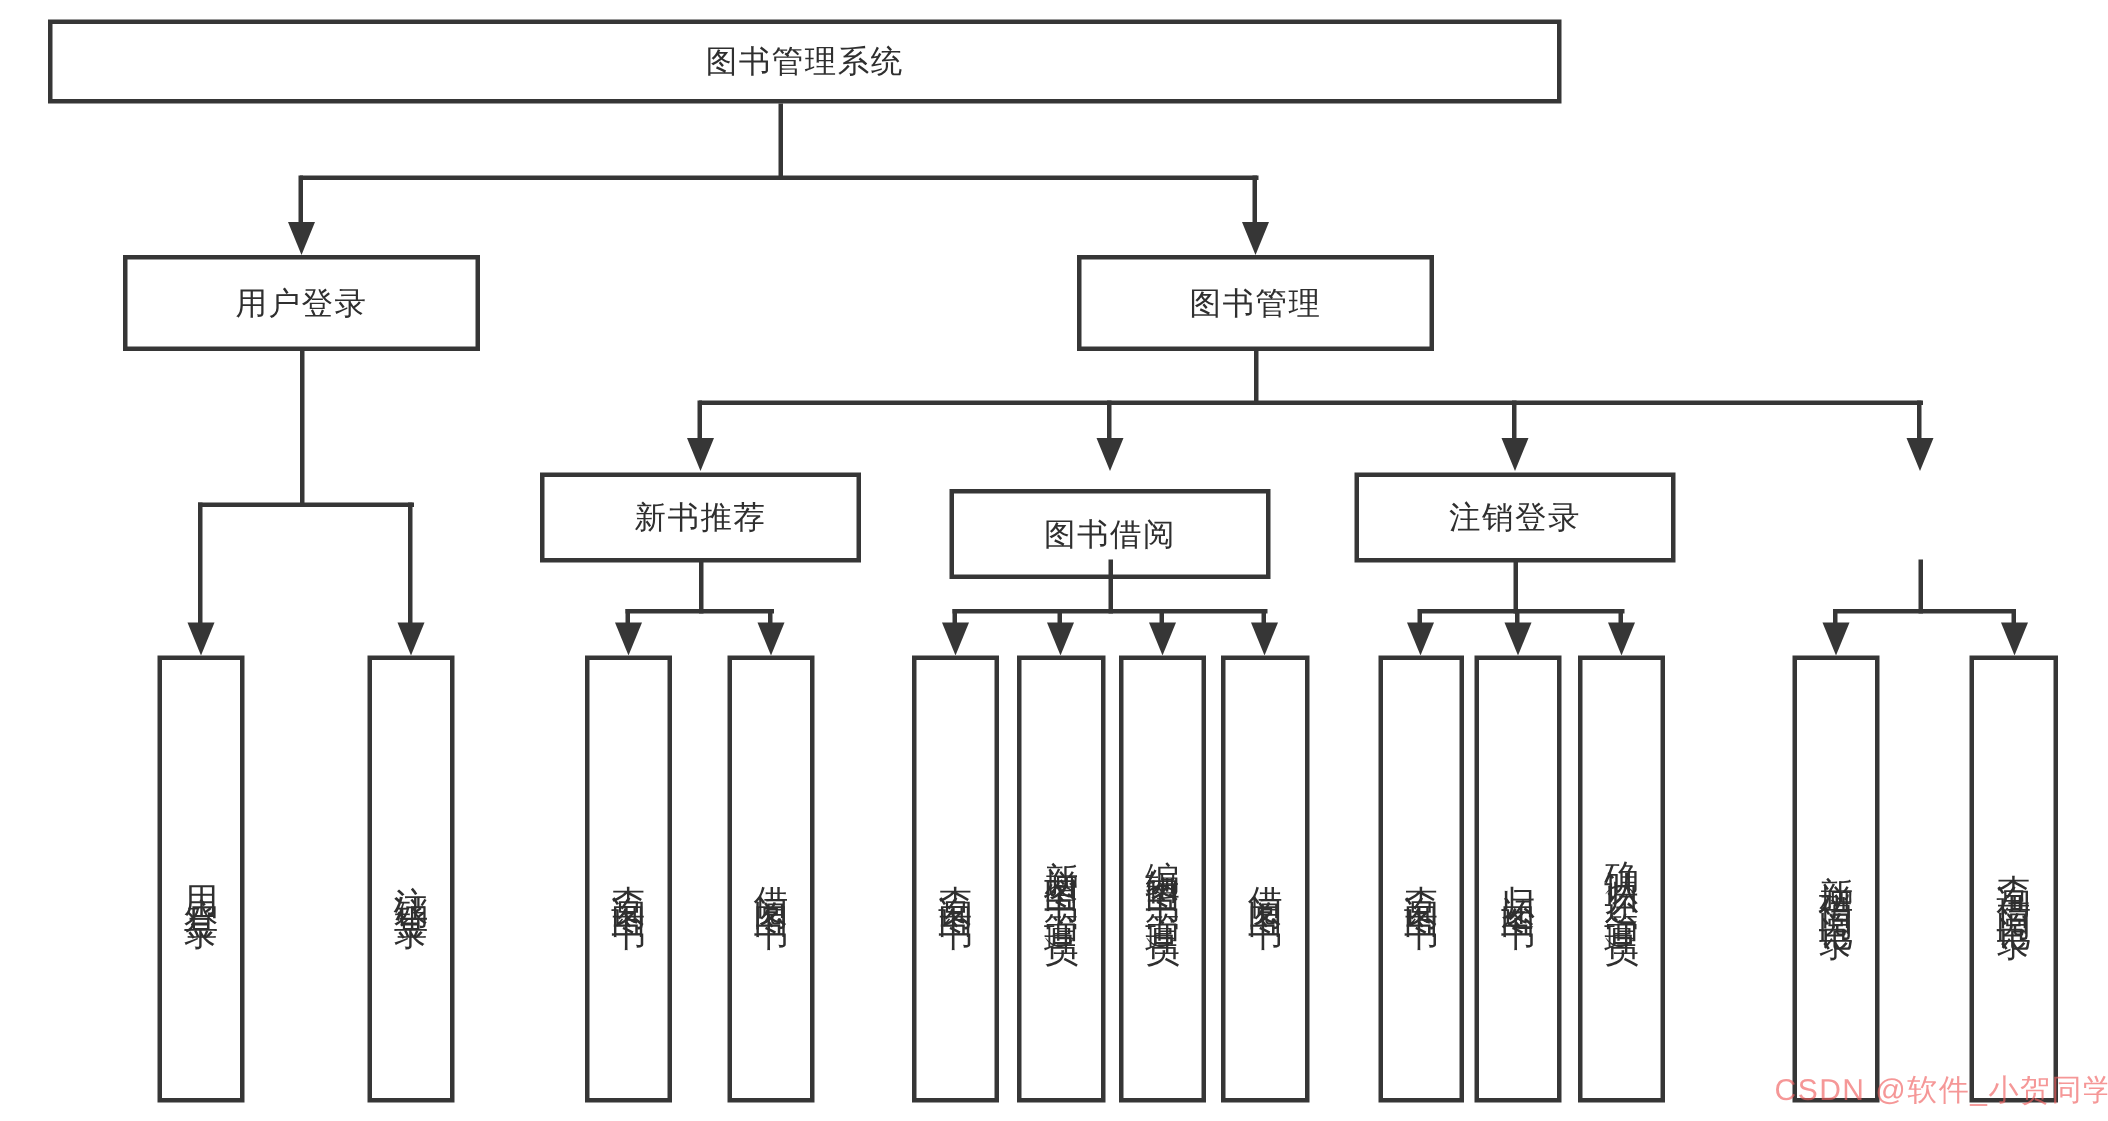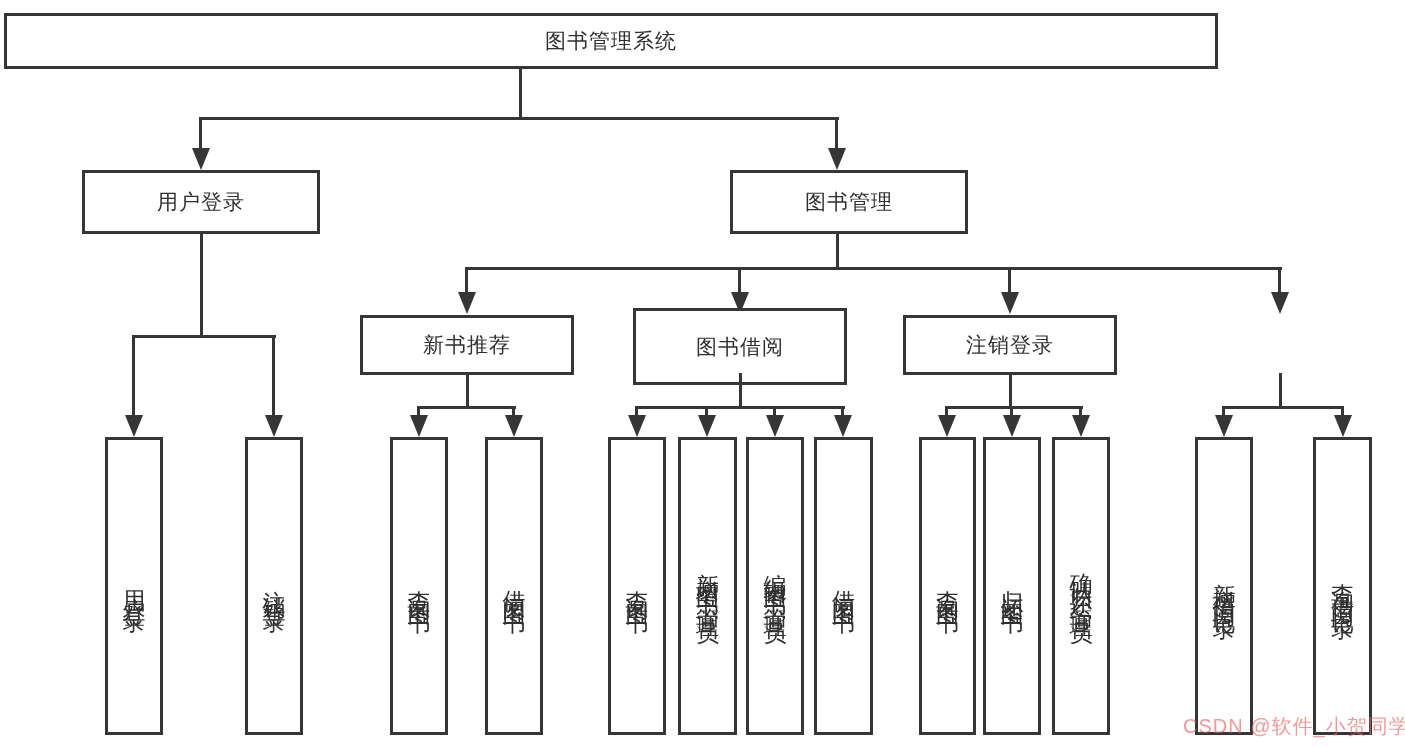--- a/index.html
+++ b/index.html
@@ -48,52 +48,52 @@
     font-size:20px; letter-spacing:1px;
     color:rgba(240,95,95,0.65);
     white-space:nowrap;
   }
 </style>
 </head>
 <body>
 
 <div class="stage">
 
-  <div class="box" style="left:4px; top:13px; width:1214px; height:56px;">
+  <div class="box" style="left:32px; top:13px; width:1009px; height:56px;">
     <span>图书管理系统</span>
   </div>
 
   <div class="vl" style="left:519px; top:69px; height:50px;"></div>
   <div class="hl" style="left:200px; top:117px; width:639px;"></div>
   <div class="arrow" style="left:192px; top:117px; height:53px;"></div>
   <div class="arrow" style="left:828px; top:117px; height:53px;"></div>
 
   <div class="box" style="left:82px; top:170px; width:238px; height:64px;">
     <span>用户登录</span>
   </div>
-  <div class="box" style="left:718px; top:170px; width:238px; height:64px;margin-left:12px;">
+  <div class="box" style="left:718px; top:170px; width:238px; height:64px;">
     <span>图书管理</span>
   </div>
 
   <div class="vl" style="left:200px; top:232px; height:106px;"></div>
   <div class="hl" style="left:132px; top:335px; width:144px;"></div>
   <div class="arrow" style="left:125px; top:335px; height:102px;"></div>
   <div class="arrow" style="left:265px; top:335px; height:102px;"></div>
 
   <div class="vl" style="left:836px; top:232px; height:38px;"></div>
   <div class="hl" style="left:466px; top:267px; width:816px;"></div>
   <div class="arrow" style="left:458px; top:267px; height:47px;"></div>
   <div class="arrow" style="left:731px; top:267px; height:47px;"></div>
   <div class="arrow" style="left:1001px; top:267px; height:47px;"></div>
   <div class="arrow" style="left:1271px; top:267px; height:47px;"></div>
 
   <div class="box" style="left:360px; top:315px; width:214px; height:60px;font-family:Liberation Serif, serif;">
     <span>新书推荐</span>
   </div>
-  <div class="box" style="left:633px; top:308px; width:214px; height:77px;">
+  <div class="box" style="left:633px; top:326px; width:214px; height:60px;">
     <span>图书借阅</span>
   </div>
   <div class="box" style="left:903px; top:315px; width:214px; height:60px;">
     <span>注销登录</span>
   </div>
 
   <div class="vl" style="left:466px; top:373px; height:36px;"></div>
   <div class="hl" style="left:417px; top:406px; width:99px;"></div>
   <div class="arrow" style="left:410px; top:406px; height:31px;"></div>
   <div class="arrow" style="left:505px; top:406px; height:31px;"></div>

